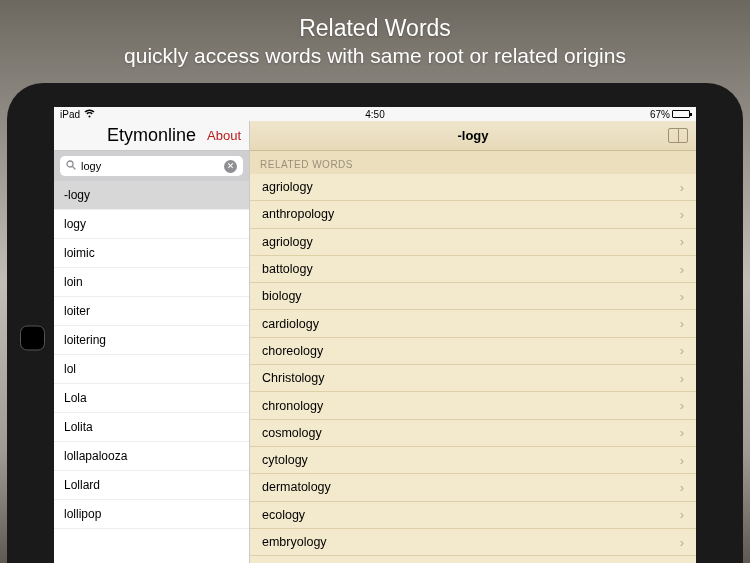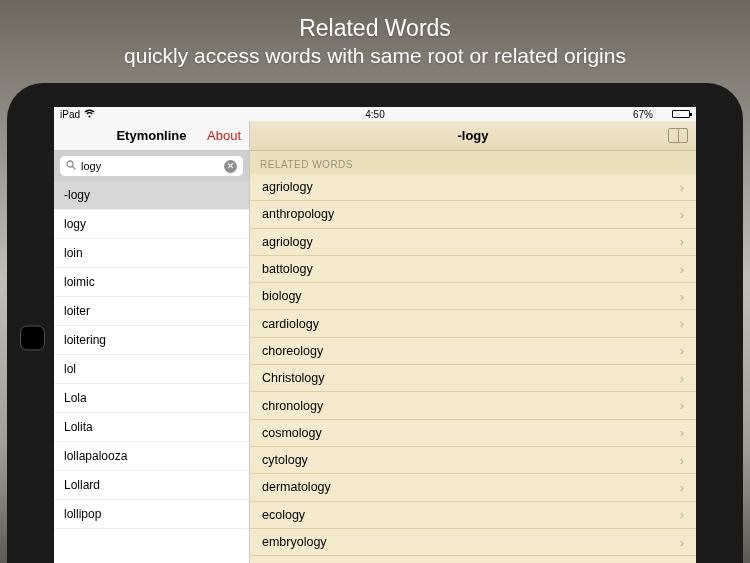--- a/index.html
+++ b/index.html
@@ -57,21 +57,21 @@
     height: 14px;
     font-size: 10px;
     color: #000;
     display: flex;
     align-items: center;
     padding: 0 6px;
     background: #f7f7f7;
   }
   .status .left { display: flex; align-items: center; gap: 4px; flex: 1; }
   .status .center { flex: 1; text-align: center; font-weight: 500; }
-  .status .right { flex: 1; display: flex; justify-content: flex-end; align-items: center; gap: 19px; }
+  .status .right { flex: 1; display: flex; justify-content: flex-end; align-items: center; gap: 2px; }
   .wifi { font-size: 10px; }
   .battery {
     width: 18px; height: 8px; border: 1px solid #000; border-radius: 1px; position: relative;
   }
   .battery::after {
     content: ""; position: absolute; right: -3px; top: 1.5px; width: 2px; height: 3px; background: #000;
   }
   .battery .fill { height: 100%; background: #000; }
 
   .panes {
@@ -87,21 +87,21 @@
     display: flex; flex-direction: column;
     background: #fff;
   }
   .sidebar .navbar {
     height: 30px;
     background: #f7f7f7;
     border-bottom: 1px solid #c9c9c9;
     position: relative;
     display: flex; align-items: center; justify-content: center;
   }
-  .sidebar .navbar .title { font-weight: 700; font-size: 13px; }
+  .sidebar .navbar .title { font-weight: 400; font-size: 18px; }
   .sidebar .navbar .about { position: absolute; right: 8px; color: #b91c1c; font-size: 13px; }
 
   .searchbar {
     padding: 5px 6px;
     background: #cfcfd1;
   }
   .searchbox {
     background: #fff;
     border-radius: 5px;
     height: 20px;
@@ -227,22 +227,22 @@
                     <line x1="6.3" y1="6.3" x2="9" y2="9" stroke="#8e8e93" stroke-width="1.3" stroke-linecap="round"></line>
                   </svg>
               </span>
               <span class="q">logy</span>
               <span class="clear">✕</span>
             </div>
           </div>
           <div class="wordlist" id="wordlist">
               <div class="row selected">-logy</div>
               <div class="row">logy</div>
+              <div class="row">loimic</div>
               <div class="row">loin</div>
-              <div class="row">loimic</div>
               <div class="row">loiter</div>
               <div class="row">loitering</div>
               <div class="row">lol</div>
               <div class="row">Lola</div>
               <div class="row">Lolita</div>
               <div class="row">lollapalooza</div>
               <div class="row">Lollard</div>
               <div class="row">lollipop</div>
             </div>
         </div>

